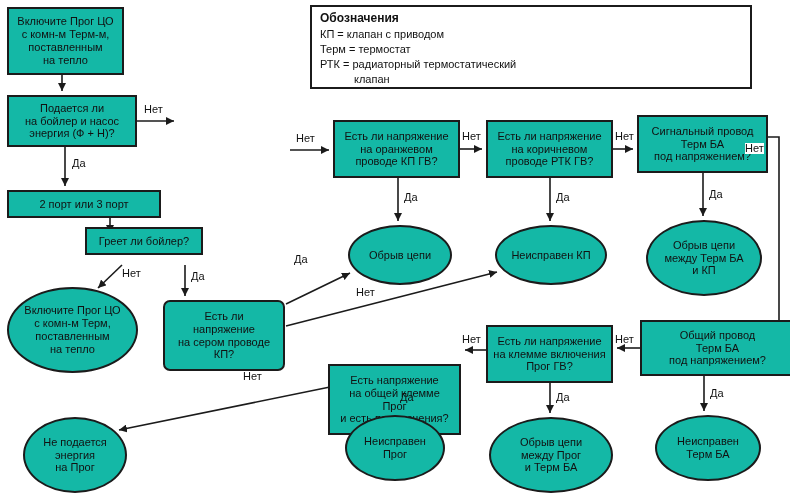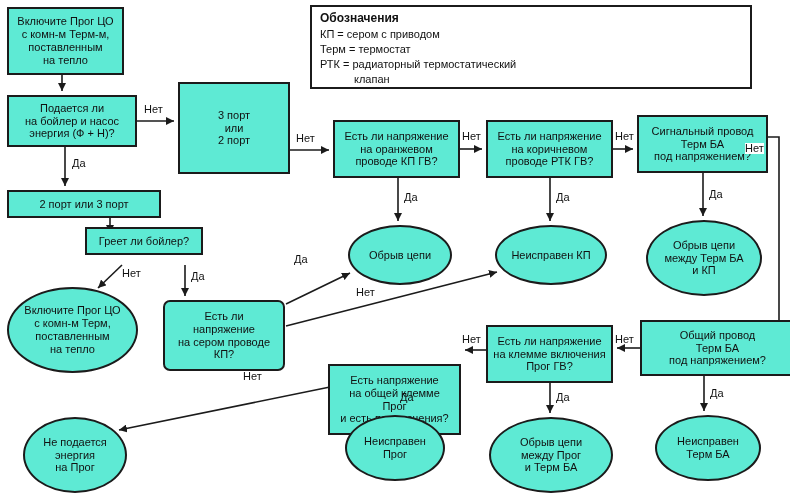--- a/index.html
+++ b/index.html
@@ -1,19 +1,19 @@
 <!DOCTYPE html>
 <html><head>
 <meta charset="utf-8">
 <style>
   html,body{margin:0;padding:0;background:#fff;}
   #canvas{position:relative;width:790px;height:501px;background:#fff;
           font-family:"Liberation Sans",sans-serif;color:#111;overflow:hidden;}
   svg.arrows{position:absolute;left:0;top:0;z-index:1;}
-  .node{position:absolute;border:2px solid #1b1b1b;background:#5eead4;z-index:2;
+  .node{position:absolute;border:2px solid #1b1b1b;background:#14b8a6;z-index:2;
         display:flex;align-items:center;justify-content:center;text-align:center;
         font-size:11px;line-height:1.18;white-space:pre-line;box-sizing:border-box;padding:2px 3px;}
   .ellipse{border-radius:50%;}
   .edge-label{position:absolute;font-size:11px;line-height:1;color:#111;z-index:3;}
   .legend{position:absolute;left:310px;top:5px;width:442px;height:84px;z-index:2;
           border:2px solid #1b1b1b;box-sizing:border-box;background:#fff;padding:4px 16px 2px 8px;}
   .legend-title{font-weight:bold;font-size:12px;margin-bottom:2px;}
   .legend-cols{display:flex;}
   .legend-col{width:222px;}
   .legend-col-right{flex:1;}
@@ -53,38 +53,35 @@
       <path d="M486,350 L465,350" marker-end="url(#arr)"></path>
       <path d="M394,385 L394,411" marker-end="url(#arr)"></path>
       <path d="M330,387 L119,430" marker-end="url(#arr)"></path>
     </g>
   </svg>
 
   <div class="legend">
     <div class="legend-title">Обозначения</div>
     <div class="legend-cols">
       <div class="legend-col legend-col-right">
-        <div class="legend-item">КП = сером с приводом</div>
+        <div class="legend-item">КП = клапан с приводом</div>
         <div class="legend-item">Терм = термостат</div>
         <div class="legend-item">РТК = радиаторный термостатический
 клапан</div>
       </div>
     </div>
   </div>
 
   <div class="node" style="left:7px;top:7px;width:117px;height:68px;">Включите Прог ЦО
 с комн-м Терм-м,
 поставленным
 на тепло</div>
   <div class="node" style="left:7px;top:95px;width:130px;height:52px;">Подается ли
 на бойлер и насос
 энергия (Ф + Н)?</div>
-  <div class="node" style="left:178px;top:82px;width:112px;height:92px;">3 порт
-или
-2 порт</div>
   <div class="node" style="left:7px;top:190px;width:154px;height:28px;">2 порт или 3 порт</div>
   <div class="node" style="left:85px;top:227px;width:118px;height:28px;">Греет ли бойлер?</div>
   <div class="node ellipse" style="left:7px;top:287px;width:131px;height:86px;">Включите Прог ЦО
 с комн-м Терм,
 поставленным
 на тепло</div>
   <div class="node" style="left:163px;top:300px;width:122px;height:71px;border-radius:7px;">Есть ли
 напряжение
 на сером проводе КП?</div>
   <div class="node" style="left:333px;top:120px;width:127px;height:58px;">Есть ли напряжение

